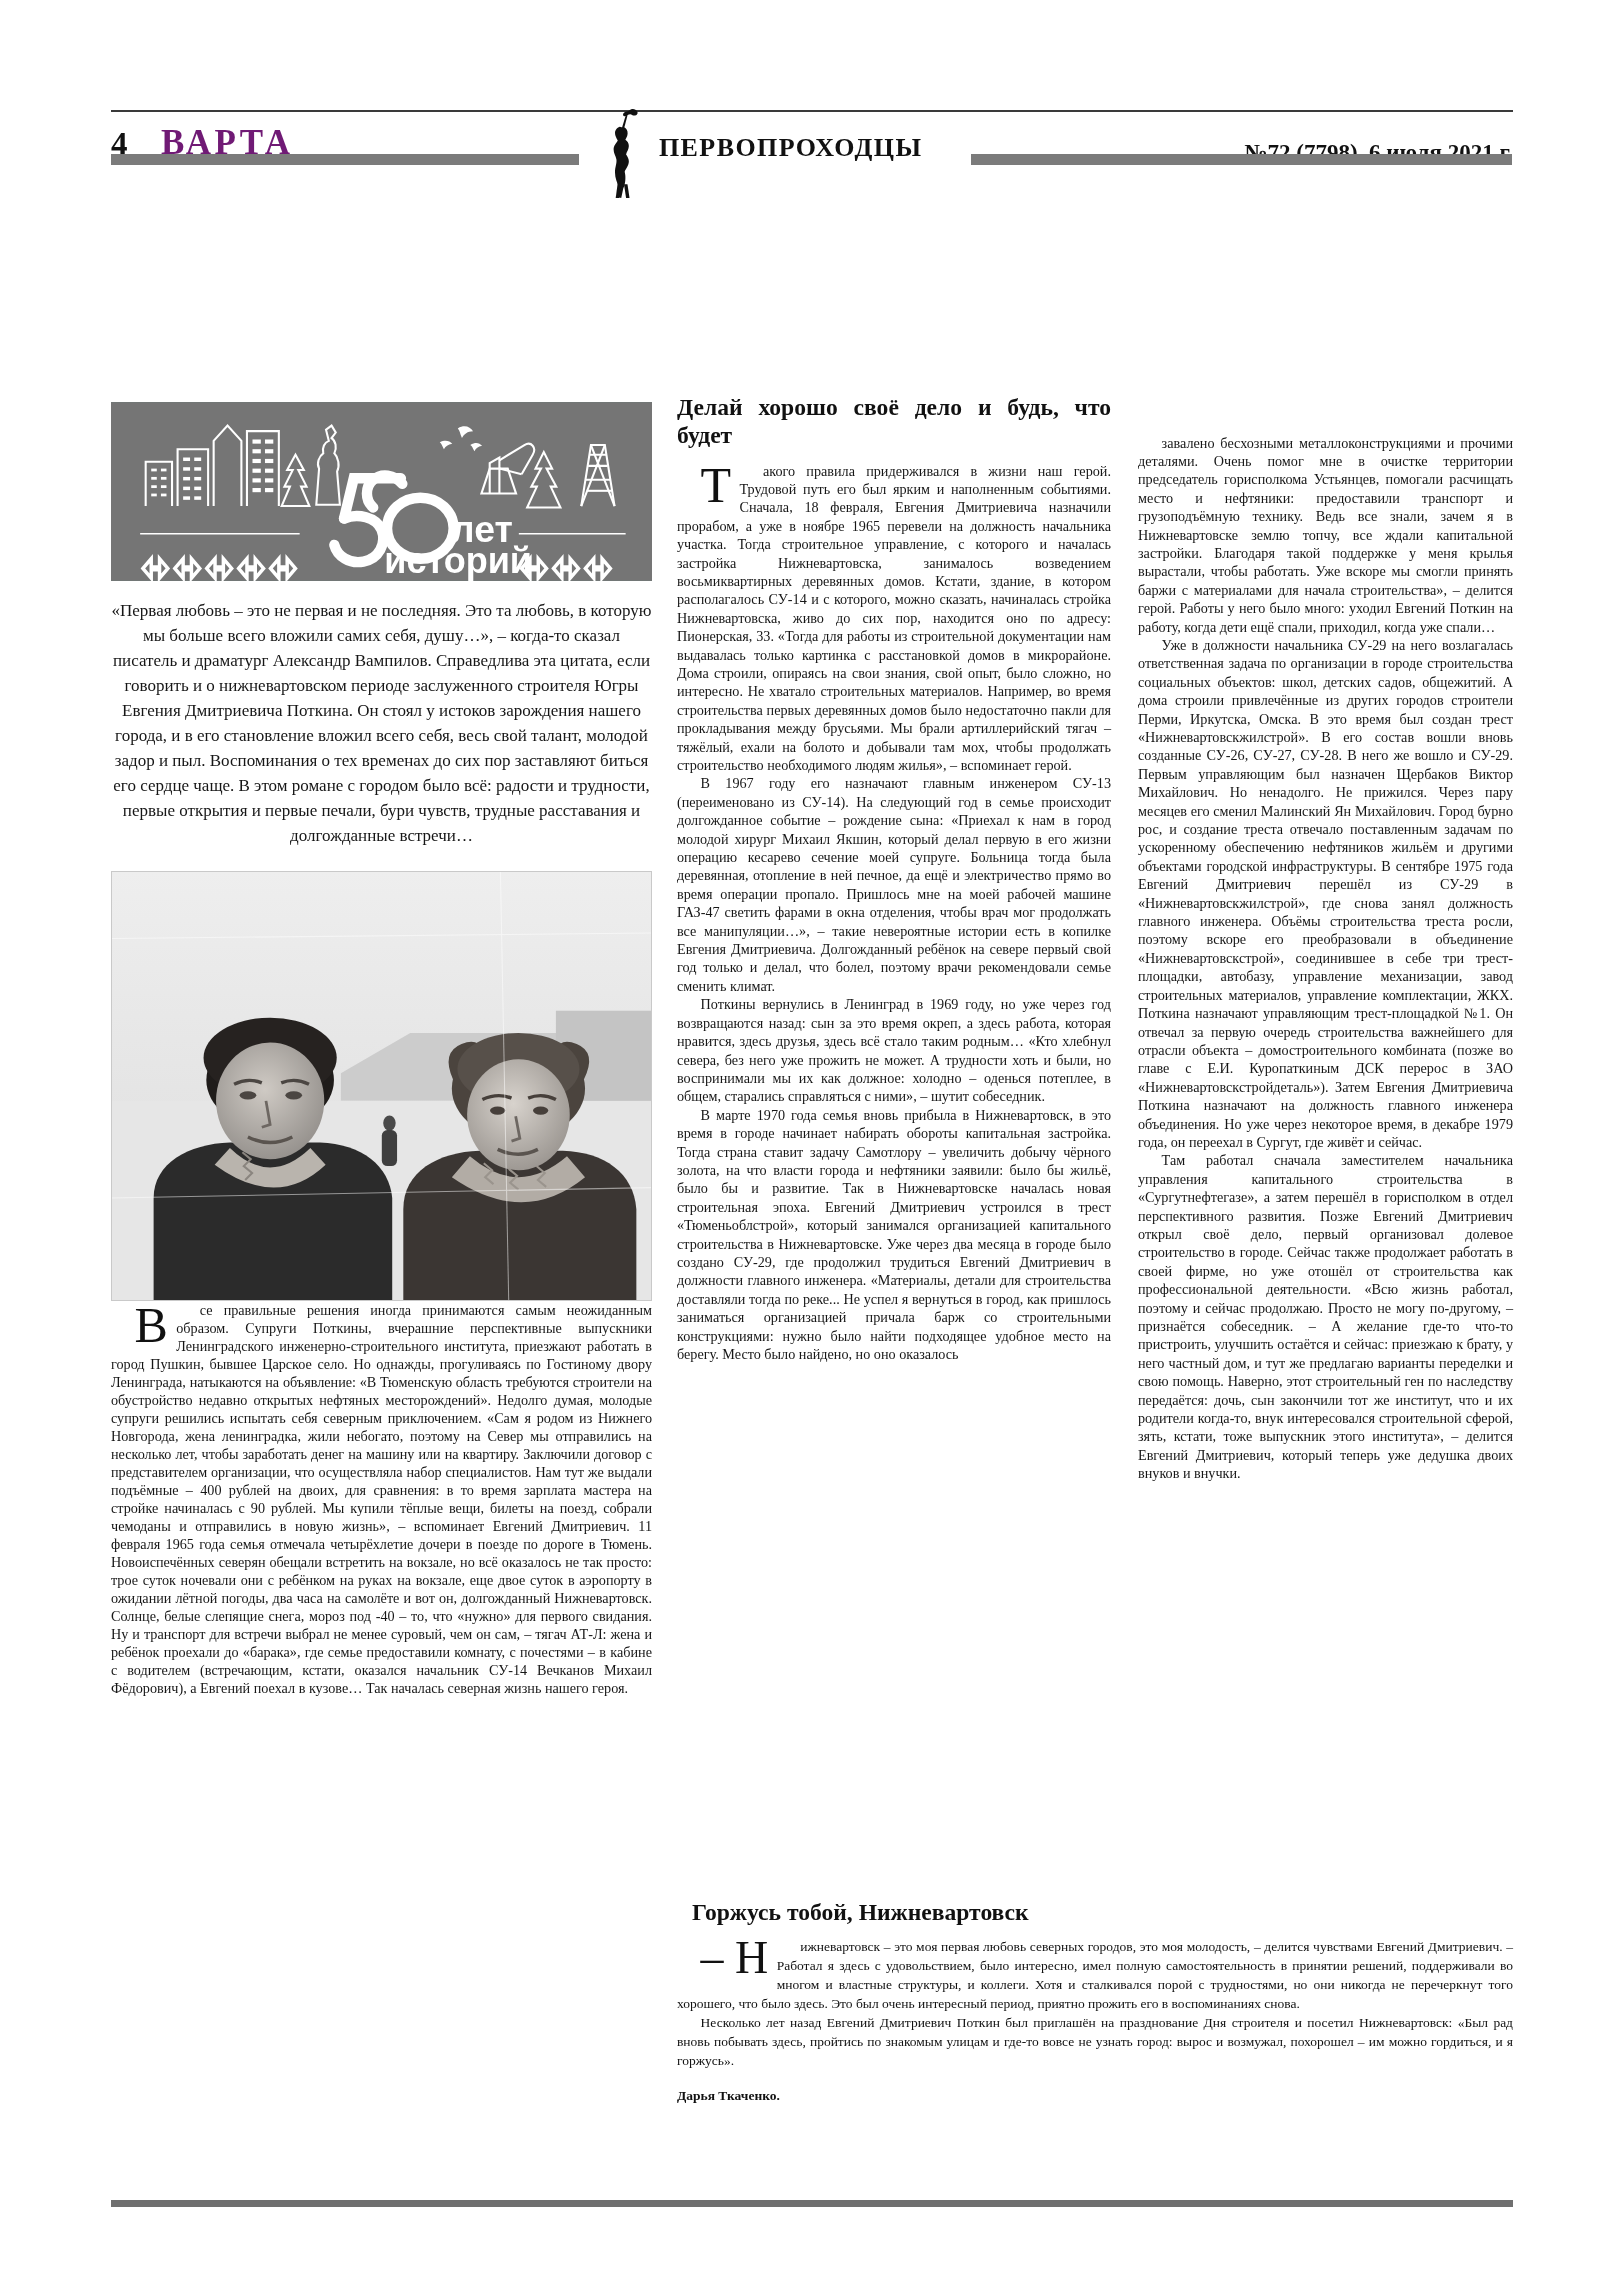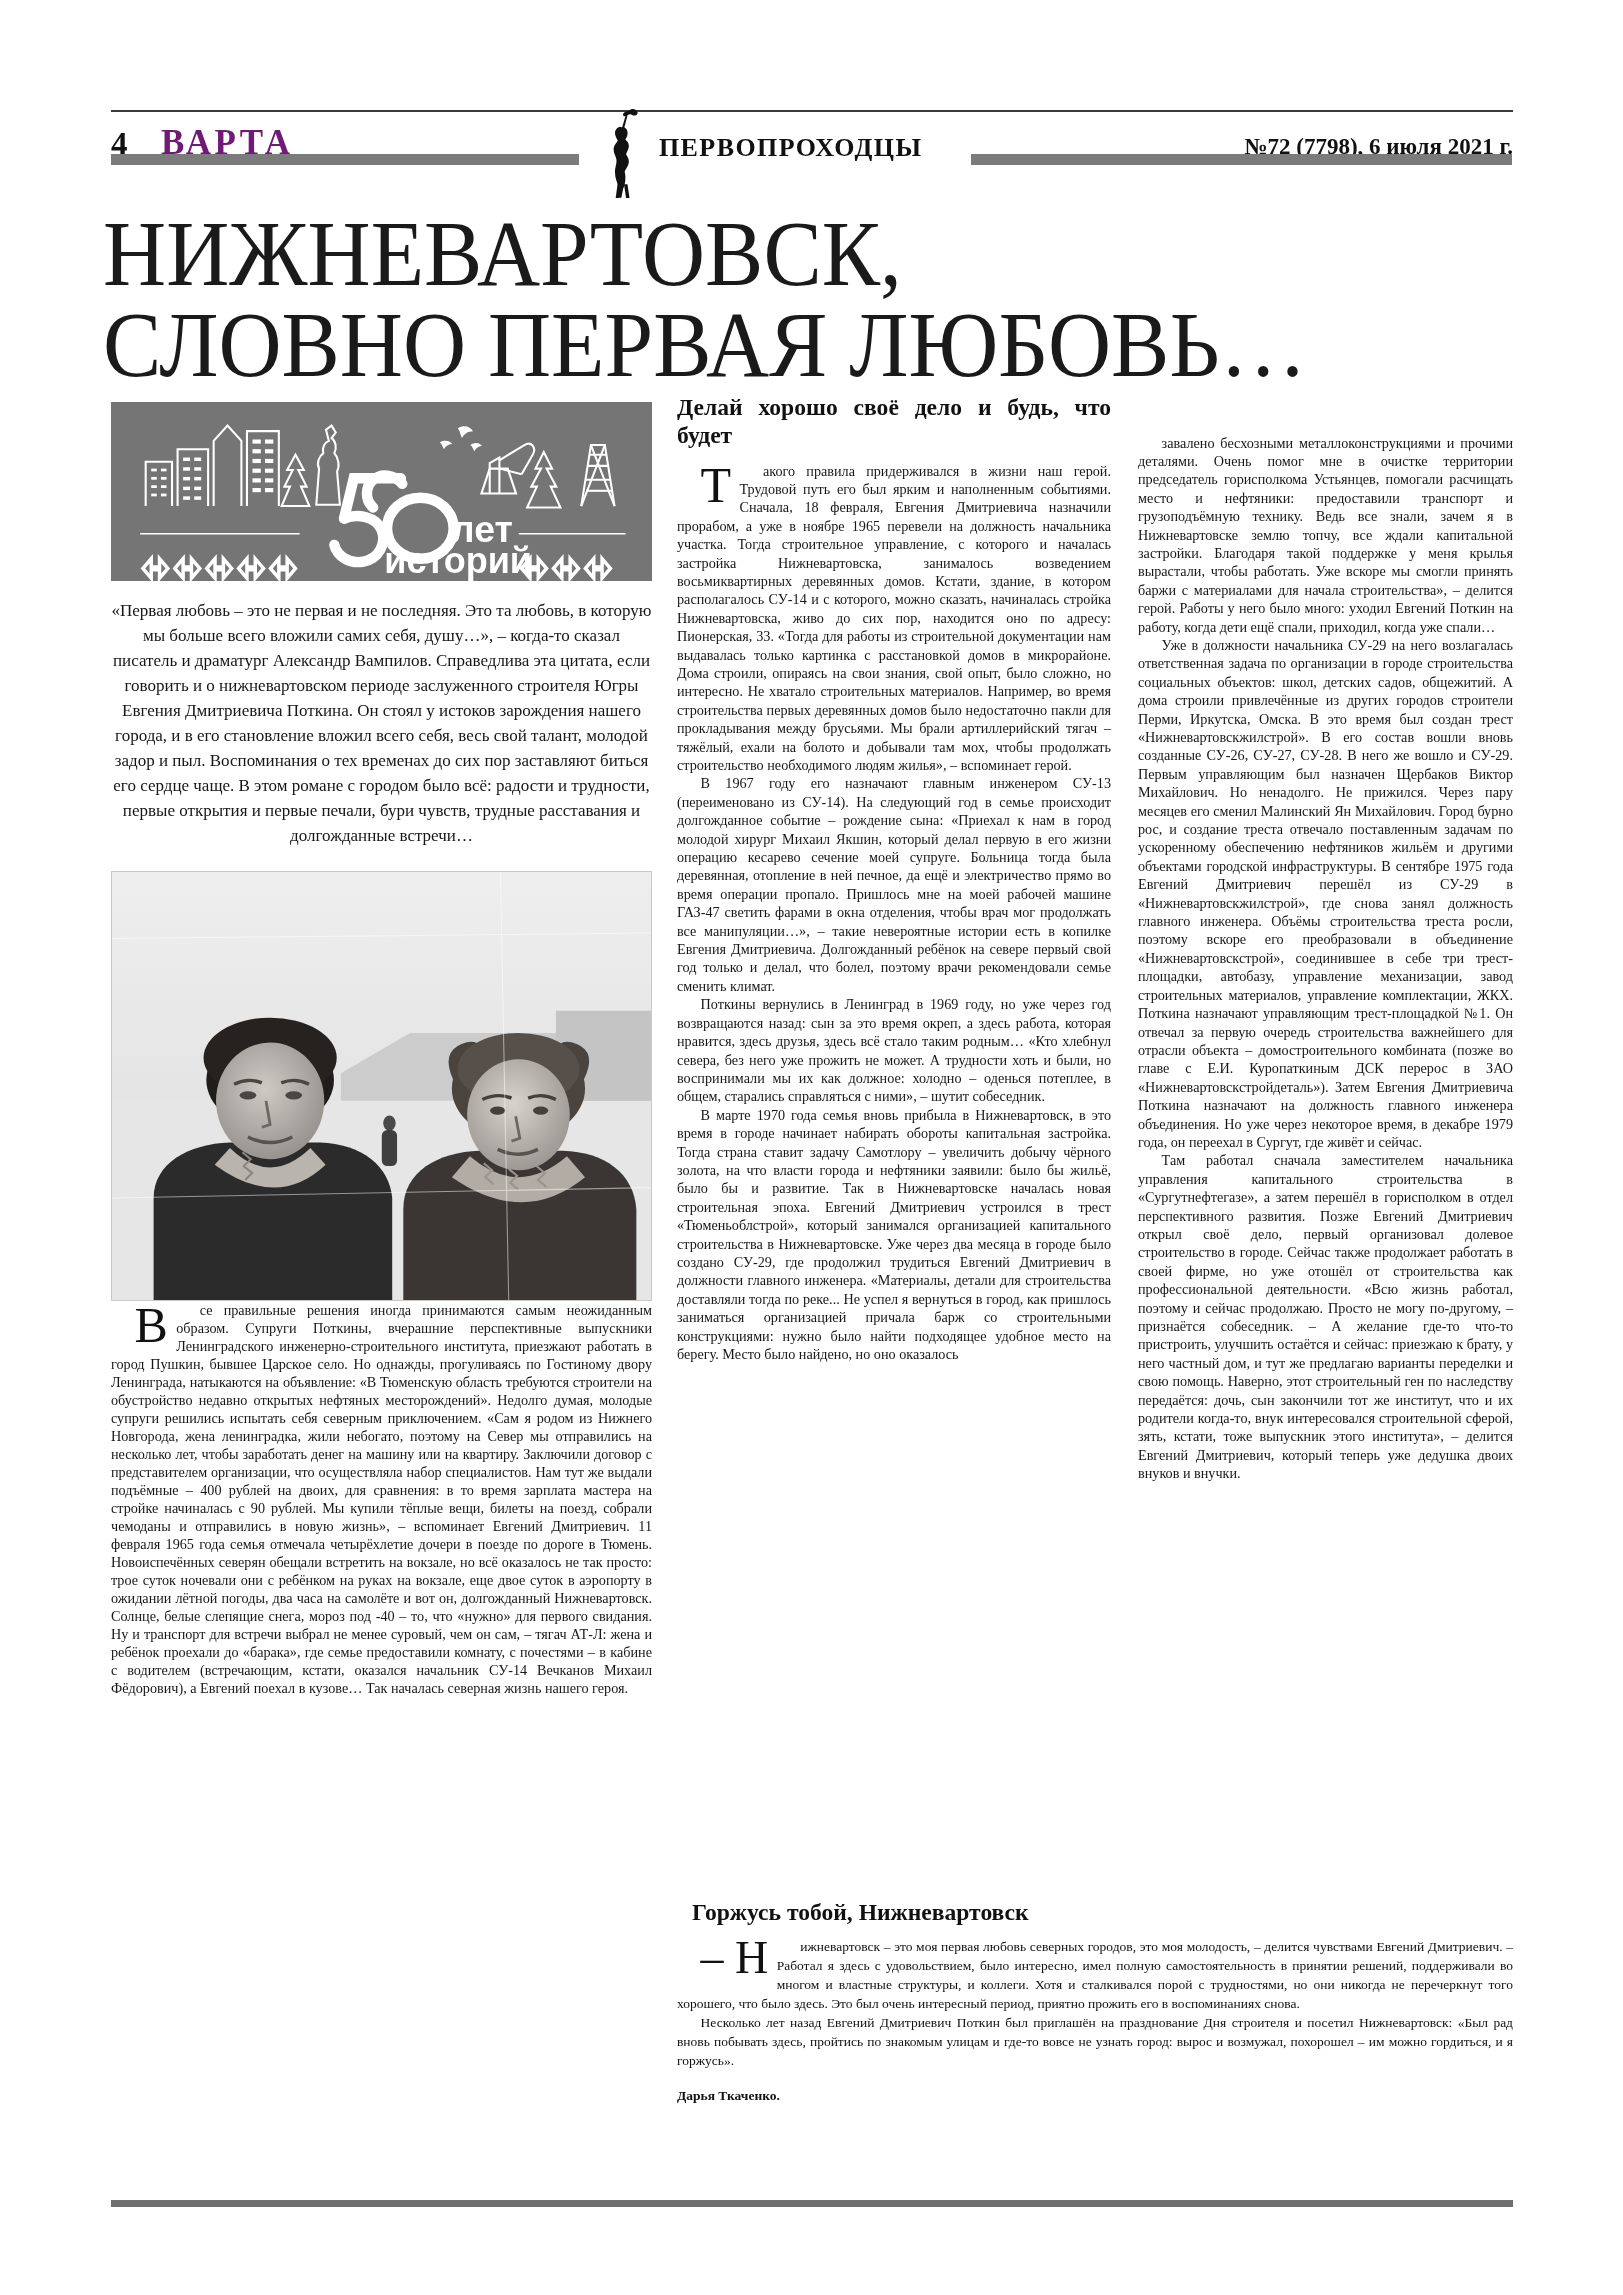--- a/index.html
+++ b/index.html
@@ -15,21 +15,21 @@
 
   .page { position:absolute; left:0; top:0; width:1623px; height:2295px; padding:0; }
 
   
   .rule-top { position:absolute; left:111px; top:110px; width:1402px; height:2.1px; background:#3a3a3a; }
   .masthead { position:absolute; left:111px; top:119px; width:1402px; height:62px; }
   .folio { position:absolute; left:0; top:7px; font-size:33px; font-weight:bold;
            font-family:"Liberation Serif", serif; letter-spacing:0px; }
   .paper-name { position:absolute; left:50px; top:4.2px; font-size:35px; font-weight:bold;
                 letter-spacing:3.5px; font-family:"Liberation Serif", serif; color:#701a75; }
-  .issue { position:absolute; right:0; top:15px; font-size:23px; font-weight:bold;
+  .issue { position:absolute; right:0; top:21px; font-size:23px; font-weight:bold;
            font-family:"Liberation Serif", serif; color:#111; white-space:nowrap; }
 
   .bar-left { position:absolute; left:111px; top:154px; width:468px; height:11px; background:#7b7b7b; }
   .bar-right { position:absolute; left:971px; top:154px; width:541px; height:11px; background:#7b7b7b; }
 
   .rubric-figure { position:absolute; left:601px; top:108px; width:46px; height:90px; }
   .rubric { position:absolute; left:659px; top:133px; font-size:26px; font-weight:bold;
             letter-spacing:1.4px; font-family:"Liberation Serif", serif; }
 
   
@@ -106,24 +106,20 @@
     <svg viewBox="0 0 66 130" width="46" height="90" aria-hidden="true">
       <path fill="#111111" d="M40 4 c4 -4 10 -3 12 1 c2 3 -1 6 -4 6 c-3 0 -4 -2 -6 -2 c-3 0 -5 3 -8 3 c-2 0 -3 -2 -2 -4 c2 -3 6 -3 8 -4z"></path>
       <path fill="#111111" d="M36 9 l2 2 l-5 19 l-3 -1z"></path>
       <path fill="#111111" d="M31 28 c3 -1 6 2 7 6 c1 5 -1 8 -3 12 c3 2 5 5 5 9 c0 5 -3 8 -4 12 c2 3 4 6 4 10 c0 6 -4 10 -6 15 c2 8 1 18 -2 24 l-3 14 l-5 -1 l2 -14 c-3 -7 -6 -14 -6 -22 c0 -8 3 -13 2 -19 c-1 -5 -4 -8 -4 -14 c0 -6 4 -9 6 -13 c-2 -4 -4 -7 -4 -11 c0 -5 4 -8 7 -9z"></path>
       <path fill="#111111" d="M24 108 l4 1 l-2 21 l-5 0z"></path>
       <path fill="#111111" d="M33 110 l5 0 l3 20 l-5 0z"></path>
     </svg>
   </div>
   <div class="rubric">ПЕРВОПРОХОДЦЫ</div>
 
-  <h1 class="headline">
-    <span class="l1">НИЖНЕВАРТОВСК,</span>
-    <span class="l2">СЛОВНО ПЕРВАЯ ЛЮБОВЬ…</span>
-  </h1>
 
   <div id="col1" class="col">
 
     <div class="logo-box">
       <svg class="logo-svg" viewBox="0 0 780 258" preserveAspectRatio="xMidYMid meet" aria-hidden="true" style="font-size:20.5px">
         <rect x="0" y="0" width="780" height="258" fill="#757575"></rect>
         <g fill="none" stroke="#ffffff" stroke-width="3">
 
           <path d="M50 150 L50 86 L88 86 L88 150"></path>
           <path d="M96 150 L96 68 L140 68 L140 150"></path>

